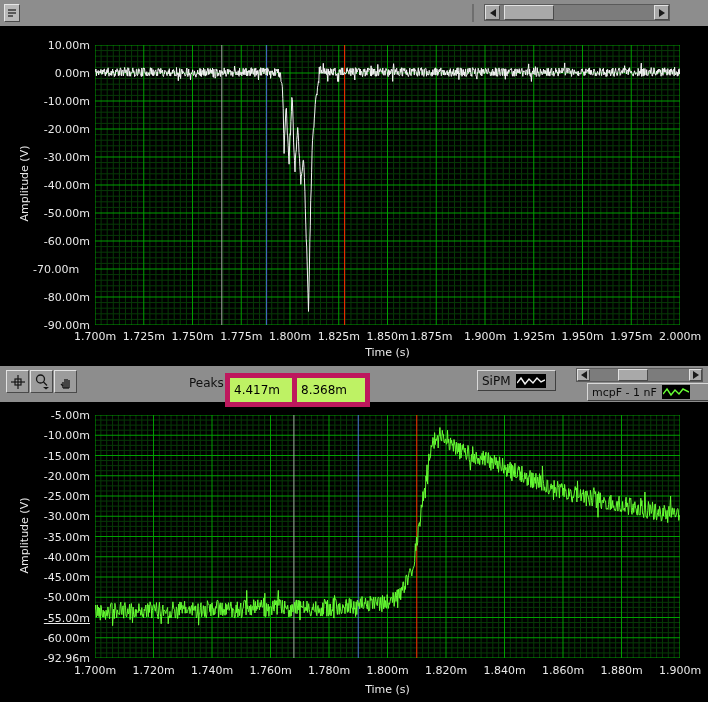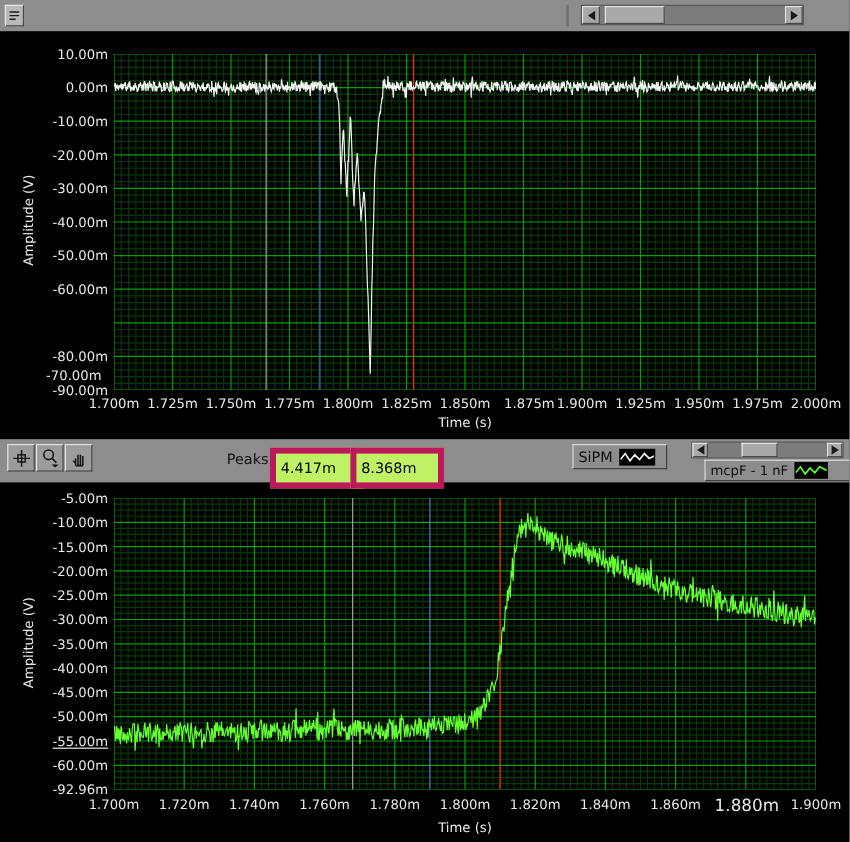--- a/index.html
+++ b/index.html
@@ -313,31 +313,31 @@
       <polyline points="0.0,27.1 0.5,26.2 0.9,24.0 1.4,30.9 1.8,26.2 2.3,27.3 2.7,27.9 3.2,25.5 3.6,30.0 4.1,28.1 4.5,26.4 5.0,26.3 5.4,27.9 5.9,24.4 6.3,28.8 6.8,29.4 7.2,25.0 7.7,29.0 8.1,25.0 8.6,26.7 9.0,24.1 9.5,24.0 9.9,29.3 10.4,31.0 10.8,27.2 11.3,29.2 11.7,25.1 12.2,24.4 12.6,27.7 13.1,22.8 13.5,27.5 14.0,31.2 14.4,27.9 14.9,28.9 15.3,28.5 15.8,30.2 16.2,26.0 16.7,30.5 17.1,28.3 17.6,24.0 18.0,28.0 18.5,26.4 18.9,28.9 19.4,31.6 19.8,28.9 20.3,30.5 20.7,25.0 21.2,27.0 21.6,26.6 22.1,23.7 22.5,26.3 23.0,26.5 23.4,30.8 23.9,25.8 24.3,25.3 24.8,30.4 25.2,22.9 25.7,23.3 26.1,24.8 26.6,31.0 27.0,25.7 27.5,26.0 27.9,25.2 28.4,30.8 28.8,28.2 29.3,24.3 29.7,22.4 30.2,27.8 30.6,26.5 31.1,24.7 31.5,27.2 32.0,30.2 32.4,31.1 32.9,22.7 33.3,25.3 33.8,23.4 34.2,31.2 34.7,26.3 35.1,27.9 35.6,31.2 36.0,27.5 36.5,27.9 36.9,27.9 37.4,26.4 37.8,22.9 38.3,27.6 38.7,25.5 39.2,26.6 39.6,31.6 40.1,30.2 40.5,30.4 41.0,29.9 41.4,24.2 41.9,24.4 42.3,30.8 42.8,29.7 43.2,28.6 43.7,23.7 44.1,25.2 44.6,24.9 45.0,28.2 45.5,29.6 45.9,30.4 46.4,31.6 46.8,23.0 47.3,27.0 47.7,31.1 48.2,24.8 48.6,22.8 49.1,23.8 49.5,23.3 50.0,28.2 50.4,27.7 50.9,30.0 51.3,30.8 51.8,26.7 52.2,29.6 52.7,30.9 53.1,29.2 53.6,27.7 54.0,30.4 54.5,30.5 54.9,26.5 55.4,22.7 55.8,26.5 56.3,29.3 56.7,23.2 57.2,27.4 57.6,30.5 58.1,24.7 58.5,30.8 59.0,30.2 59.4,27.8 59.9,26.3 60.3,25.6 60.8,24.9 61.2,28.7 61.7,30.9 62.1,27.0 62.6,30.7 63.0,23.5 63.5,23.6 63.9,25.3 64.4,24.6 64.8,27.7 65.3,28.8 65.8,23.3 66.2,25.2 66.7,27.8 67.1,27.8 67.6,25.0 68.0,30.8 68.5,31.5 68.9,29.4 69.4,29.0 69.8,25.2 70.3,26.2 70.7,26.7 71.2,26.7 71.6,29.1 72.1,30.7 72.5,27.7 73.0,26.9 73.4,25.6 73.9,29.0 74.3,23.7 74.8,30.8 75.2,27.6 75.7,31.1 76.1,28.1 76.6,27.9 77.0,28.6 77.5,25.1 77.9,28.3 78.4,24.5 78.8,26.0 79.3,26.0 79.7,30.8 80.2,29.7 80.6,30.2 81.1,31.1 81.5,22.5 82.0,29.6 82.4,29.6 82.9,27.7 83.3,35.7 83.8,28.3 84.2,31.5 84.7,23.5 85.1,28.5 85.6,33.6 86.0,27.9 86.5,24.7 86.9,24.0 87.4,28.9 87.8,25.8 88.3,28.1 88.7,27.5 89.2,27.9 89.6,28.9 90.1,31.1 90.5,30.5 91.0,29.7 91.4,25.1 91.9,23.0 92.3,28.4 92.8,31.5 93.2,30.4 93.7,24.0 94.1,30.3 94.6,28.1 95.0,28.5 95.5,34.8 95.9,29.3 96.4,29.0 96.8,27.5 97.3,27.0 97.7,24.8 98.2,29.9 98.6,30.6 99.1,28.8 99.5,25.9 100.0,30.2 100.4,29.9 100.9,32.2 101.3,30.8 101.8,28.7 102.2,28.7 102.7,25.2 103.1,29.1 103.6,27.9 104.0,28.1 104.5,30.1 104.9,23.3 105.4,31.0 105.8,23.9 106.3,31.6 106.7,27.4 107.2,25.6 107.6,25.6 108.1,29.8 108.5,23.0 109.0,30.6 109.4,28.9 109.9,24.4 110.3,31.1 110.8,28.1 111.2,26.3 111.7,30.3 112.1,26.6 112.6,23.6 113.0,23.1 113.5,29.5 113.9,24.5 114.4,29.2 114.8,28.6 115.3,23.6 115.7,27.7 116.2,28.1 116.6,25.1 117.1,28.7 117.5,23.1 118.0,31.5 118.4,32.3 118.9,24.2 119.3,30.3 119.8,31.6 120.2,33.2 120.7,31.6 121.1,23.9 121.6,25.8 122.0,24.7 122.5,31.2 122.9,30.6 123.4,28.0 123.8,30.5 124.3,27.4 124.7,25.2 125.2,27.0 125.6,31.5 126.1,25.3 126.5,28.3 127.0,27.7 127.4,26.5 127.9,29.8 128.3,28.7 128.8,28.9 129.2,22.9 129.7,28.3 130.2,25.4 130.6,29.4 131.1,31.4 131.5,29.9 132.0,28.3 132.4,24.1 132.9,28.4 133.3,29.2 133.8,24.3 134.2,26.6 134.7,27.0 135.1,25.1 135.6,27.3 136.0,30.4 136.5,27.9 136.9,26.2 137.4,27.1 137.8,31.5 138.3,27.8 138.7,28.2 139.2,26.5 139.6,21.1 140.1,25.0 140.5,26.7 141.0,30.0 141.4,26.8 141.9,27.7 142.3,29.8 142.8,28.7 143.2,25.7 143.7,30.6 144.1,31.3 144.6,23.1 145.0,30.0 145.5,27.4 145.9,27.3 146.4,27.2 146.8,30.9 147.3,27.4 147.7,28.5 148.2,23.3 148.6,29.6 149.1,28.8 149.5,24.7 150.0,29.9 150.4,25.1 150.9,23.1 151.3,24.0 151.8,31.0 152.2,26.0 152.7,30.8 153.1,28.8 153.6,25.5 154.0,26.6 154.5,25.5 154.9,30.9 155.4,30.3 155.8,23.3 156.3,22.7 156.7,28.6 157.2,25.0 157.6,23.8 158.1,29.3 158.5,29.2 159.0,25.6 159.4,23.5 159.9,31.6 160.3,25.6 160.8,23.1 161.2,30.3 161.7,25.9 162.1,29.0 162.6,25.5 163.0,28.7 163.5,34.9 163.9,26.4 164.4,24.6 164.8,24.9 165.3,30.3 165.7,22.7 166.2,29.1 166.6,30.3 167.1,23.1 167.5,26.9 168.0,26.4 168.4,23.0 168.9,28.9 169.3,27.1 169.8,23.7 170.2,25.0 170.7,24.1 171.1,30.1 171.6,25.4 172.0,22.8 172.5,30.6 172.9,23.6 173.4,26.0 173.8,26.1 174.3,26.9 174.7,29.7 175.2,25.9 175.6,33.4 176.1,28.8 176.5,26.2 177.0,26.4 177.4,25.8 177.9,29.5 178.3,27.6 178.8,30.9 179.2,30.2 179.7,23.5 180.1,30.7 180.6,29.8 181.0,24.1 181.5,25.7 181.9,24.9 182.4,24.4 182.8,28.0 183.3,24.0 183.7,31.5 184.2,27.4 184.6,32.4 185.1,28.3 185.5,27.7 186.0,36.5 186.4,37.1 186.9,38.6 187.3,41.8 187.8,53.8 188.2,63.4 188.7,88.7 189.1,108.5 189.6,90.9 190.0,84.1 190.5,73.0 190.9,64.5 191.4,63.2 191.8,73.9 192.3,89.0 192.7,90.9 193.2,100.8 193.6,111.2 194.1,119.2 194.5,104.0 195.0,88.7 195.5,90.2 195.9,76.5 196.4,66.8 196.8,52.4 197.3,54.5 197.7,64.0 198.2,78.9 198.6,97.1 199.1,107.9 199.5,115.5 200.0,126.9 200.4,113.0 200.9,107.6 201.3,104.9 201.8,94.5 202.2,90.3 202.7,82.5 203.1,87.3 203.6,96.7 204.0,107.5 204.5,113.3 204.9,121.3 205.4,129.5 205.8,139.4 206.3,131.2 206.7,128.7 207.2,126.3 207.6,122.1 208.1,115.3 208.5,115.3 209.0,122.3 209.4,132.3 209.9,146.3 210.3,163.4 210.8,179.9 211.2,193.8 211.7,201.9 212.1,216.1 212.6,234.0 213.0,248.3 213.5,266.4 213.9,247.6 214.4,224.1 214.8,196.7 215.3,180.8 215.7,155.7 216.2,144.1 216.6,127.2 217.1,105.6 217.5,95.7 218.0,89.1 218.4,83.6 218.9,82.2 219.3,73.9 219.8,67.0 220.2,59.7 220.7,54.1 221.1,51.0 221.6,48.9 222.0,50.0 222.5,42.2 222.9,40.7 223.4,36.4 223.8,37.7 224.3,22.1 224.7,28.8 225.2,21.4 225.6,21.5 226.1,28.1 226.5,25.2 227.0,28.5 227.4,28.0 227.9,26.6 228.3,18.3 228.8,28.2 229.2,28.7 229.7,23.4 230.1,26.6 230.6,28.5 231.0,26.1 231.5,29.5 231.9,23.7 232.4,31.1 232.8,36.4 233.3,23.9 233.7,28.8 234.2,26.1 234.6,30.1 235.1,30.3 235.5,23.6 236.0,23.9 236.4,28.4 236.9,24.4 237.3,29.6 237.8,28.1 238.2,30.2 238.7,23.8 239.1,25.7 239.6,24.6 240.0,23.0 240.5,27.8 240.9,30.5 241.4,29.9 241.8,29.0 242.3,31.5 242.7,36.5 243.2,28.0 243.6,36.5 244.1,24.9 244.5,24.6 245.0,27.4 245.4,24.8 245.9,29.9 246.3,23.2 246.8,23.2 247.2,30.1 247.7,22.9 248.1,27.8 248.6,29.9 249.0,28.8 249.5,27.4 249.9,28.6 250.4,29.0 250.8,28.0 251.3,28.0 251.7,23.5 252.2,22.8 252.6,26.3 253.1,25.6 253.5,26.8 254.0,29.3 254.4,26.1 254.9,23.6 255.3,23.4 255.8,30.8 256.2,28.2 256.7,25.2 257.1,23.2 257.6,29.4 258.0,23.9 258.5,23.8 258.9,30.0 259.4,30.1 259.8,35.0 260.3,22.8 260.8,22.9 261.2,28.7 261.7,23.7 262.1,27.0 262.6,25.5 263.0,24.9 263.5,23.5 263.9,23.1 264.4,23.9 264.8,30.0 265.3,24.0 265.7,30.2 266.2,27.5 266.6,26.3 267.1,28.8 267.5,31.6 268.0,29.4 268.4,24.4 268.9,26.0 269.3,26.9 269.8,23.8 270.2,31.2 270.7,27.5 271.1,25.6 271.6,29.1 272.0,30.2 272.5,23.1 272.9,26.9 273.4,23.1 273.8,23.4 274.3,24.7 274.7,23.8 275.2,25.6 275.6,30.8 276.1,20.8 276.5,31.1 277.0,23.2 277.4,28.7 277.9,29.7 278.3,24.0 278.8,28.8 279.2,25.5 279.7,23.9 280.1,30.9 280.6,31.1 281.0,26.1 281.5,31.2 281.9,30.6 282.4,28.2 282.8,19.4 283.3,30.7 283.7,30.4 284.2,24.8 284.6,27.0 285.1,23.6 285.5,23.9 286.0,26.7 286.4,26.5 286.9,25.5 287.3,28.4 287.8,23.0 288.2,29.8 288.7,30.1 289.1,25.6 289.6,26.0 290.0,30.3 290.5,27.2 290.9,23.4 291.4,23.9 291.8,25.0 292.3,26.6 292.7,30.4 293.2,31.6 293.6,24.6 294.1,25.1 294.5,30.1 295.0,25.9 295.4,28.8 295.9,28.0 296.3,24.1 296.8,25.5 297.2,24.7 297.7,36.4 298.1,23.9 298.6,18.7 299.0,23.3 299.5,29.8 299.9,29.2 300.4,24.6 300.8,27.1 301.3,24.6 301.7,23.2 302.2,29.5 302.6,27.0 303.1,26.2 303.5,29.8 304.0,30.0 304.4,30.6 304.9,29.7 305.3,23.8 305.8,27.3 306.2,26.7 306.7,22.7 307.1,30.8 307.6,31.0 308.0,23.2 308.5,25.3 308.9,24.2 309.4,25.8 309.8,23.3 310.3,28.2 310.7,26.4 311.2,29.5 311.6,24.8 312.1,29.8 312.5,27.7 313.0,30.7 313.4,31.5 313.9,29.8 314.3,29.1 314.8,23.1 315.2,29.3 315.7,28.9 316.1,30.7 316.6,24.1 317.0,25.8 317.5,23.9 317.9,26.5 318.4,25.8 318.8,23.3 319.3,30.1 319.7,23.6 320.2,25.7 320.6,25.3 321.1,26.7 321.5,29.8 322.0,30.2 322.4,31.3 322.9,26.4 323.3,22.8 323.8,28.8 324.2,30.6 324.7,26.3 325.2,25.4 325.6,23.4 326.1,24.5 326.5,22.7 327.0,30.3 327.4,29.0 327.9,24.5 328.3,30.4 328.8,31.4 329.2,30.0 329.7,23.9 330.1,23.9 330.6,23.4 331.0,23.5 331.5,31.2 331.9,26.1 332.4,29.6 332.8,29.3 333.3,30.2 333.7,28.3 334.2,25.3 334.6,26.7 335.1,29.5 335.5,30.2 336.0,29.9 336.4,27.3 336.9,31.3 337.3,31.0 337.8,24.7 338.2,29.7 338.7,29.2 339.1,25.4 339.6,23.6 340.0,29.9 340.5,22.8 340.9,30.2 341.4,27.4 341.8,23.7 342.3,25.2 342.7,30.5 343.2,29.0 343.6,26.8 344.1,24.7 344.5,26.9 345.0,24.0 345.4,25.6 345.9,22.9 346.3,30.7 346.8,29.4 347.2,25.1 347.7,26.5 348.1,25.1 348.6,30.0 349.0,25.2 349.5,25.9 349.9,30.2 350.4,27.9 350.8,29.9 351.3,26.9 351.7,26.9 352.2,25.5 352.6,29.9 353.1,27.1 353.5,30.7 354.0,31.3 354.4,25.2 354.9,27.9 355.3,23.6 355.8,27.9 356.2,31.4 356.7,31.1 357.1,26.6 357.6,29.2 358.0,26.2 358.5,23.9 358.9,30.7 359.4,27.9 359.8,30.2 360.3,25.1 360.7,28.2 361.2,30.6 361.6,24.4 362.1,23.1 362.5,28.8 363.0,22.7 363.4,25.6 363.9,34.6 364.3,29.0 364.8,27.5 365.2,22.9 365.7,23.3 366.1,30.3 366.6,23.5 367.0,31.3 367.5,29.7 367.9,24.7 368.4,24.5 368.8,30.0 369.3,26.9 369.7,31.1 370.2,28.0 370.6,23.9 371.1,31.5 371.5,30.1 372.0,30.2 372.4,27.5 372.9,23.6 373.3,28.4 373.8,27.2 374.2,23.0 374.7,26.8 375.1,23.2 375.6,27.4 376.0,31.0 376.5,29.6 376.9,31.4 377.4,22.9 377.8,22.6 378.3,24.6 378.7,24.2 379.2,25.4 379.6,28.8 380.1,25.2 380.5,23.6 381.0,31.0 381.4,31.6 381.9,34.1 382.3,29.0 382.8,26.7 383.2,23.2 383.7,25.8 384.1,28.2 384.6,26.3 385.0,25.3 385.5,29.6 385.9,30.2 386.4,23.2 386.8,31.0 387.3,27.0 387.7,24.4 388.2,27.4 388.6,24.3 389.1,28.8 389.5,26.9 390.0,27.5 390.5,23.2 390.9,23.9 391.4,24.7 391.8,28.2 392.3,29.0 392.7,28.7 393.2,23.4 393.6,25.5 394.1,27.3 394.5,27.5 395.0,27.3 395.4,30.7 395.9,29.7 396.3,26.8 396.8,30.6 397.2,25.2 397.7,24.1 398.1,30.3 398.6,26.5 399.0,30.6 399.5,26.9 399.9,30.0 400.4,22.8 400.8,29.1 401.3,31.2 401.7,23.6 402.2,29.5 402.6,31.3 403.1,27.6 403.5,24.2 404.0,22.9 404.4,24.1 404.9,30.1 405.3,30.6 405.8,29.6 406.2,24.2 406.7,24.4 407.1,23.5 407.6,30.7 408.0,26.5 408.5,23.7 408.9,23.6 409.4,30.8 409.8,24.1 410.3,34.3 410.7,23.8 411.2,26.1 411.6,29.9 412.1,31.1 412.5,26.7 413.0,28.6 413.4,24.8 413.9,27.4 414.3,25.4 414.8,25.3 415.2,24.3 415.7,24.9 416.1,23.3 416.6,23.7 417.0,28.2 417.5,31.2 417.9,27.7 418.4,26.0 418.8,31.1 419.3,31.2 419.7,24.4 420.2,23.8 420.6,26.6 421.1,30.9 421.5,29.6 422.0,23.9 422.4,27.6 422.9,25.2 423.3,27.2 423.8,27.9 424.2,23.7 424.7,28.0 425.1,28.8 425.6,28.0 426.0,26.1 426.5,24.1 426.9,23.4 427.4,27.6 427.8,31.3 428.3,27.1 428.7,25.9 429.2,25.9 429.6,26.6 430.1,27.7 430.5,29.9 431.0,24.8 431.4,25.6 431.9,26.0 432.3,30.3 432.8,23.7 433.2,23.4 433.7,18.9 434.1,29.2 434.6,24.1 435.0,31.1 435.5,31.3 435.9,28.2 436.4,36.5 436.8,30.2 437.3,27.1 437.7,25.9 438.2,29.1 438.6,22.9 439.1,24.5 439.5,27.4 440.0,29.8 440.4,21.6 440.9,26.7 441.3,31.5 441.8,30.5 442.2,22.7 442.7,27.5 443.1,26.7 443.6,28.7 444.0,31.5 444.5,31.1 444.9,30.3 445.4,23.9 445.8,25.9 446.3,28.2 446.7,26.7 447.2,29.8 447.6,28.6 448.1,27.0 448.5,24.1 449.0,28.7 449.4,26.5 449.9,25.1 450.3,28.6 450.8,25.8 451.2,27.5 451.7,30.7 452.1,23.3 452.6,26.9 453.0,30.6 453.5,23.3 453.9,30.5 454.4,26.8 454.8,31.1 455.3,28.5 455.8,25.1 456.2,23.7 456.7,23.1 457.1,30.1 457.6,29.8 458.0,29.5 458.5,26.1 458.9,31.2 459.4,28.8 459.8,28.6 460.3,27.6 460.7,23.3 461.2,26.8 461.6,25.0 462.1,28.0 462.5,27.1 463.0,31.0 463.4,30.8 463.9,23.1 464.3,24.2 464.8,28.3 465.2,26.3 465.7,25.7 466.1,26.7 466.6,28.0 467.0,23.0 467.5,27.8 467.9,25.4 468.4,25.5 468.8,23.2 469.3,22.7 469.7,17.9 470.2,30.3 470.6,28.9 471.1,27.9 471.5,25.7 472.0,22.9 472.4,24.4 472.9,28.2 473.3,24.7 473.8,23.1 474.2,23.7 474.7,25.4 475.1,28.7 475.6,26.9 476.0,25.7 476.5,31.4 476.9,29.0 477.4,23.9 477.8,26.0 478.3,28.1 478.7,29.6 479.2,24.8 479.6,26.0 480.1,28.4 480.5,27.1 481.0,27.4 481.4,28.5 481.9,26.7 482.3,28.8 482.8,30.4 483.2,26.1 483.7,30.9 484.1,28.2 484.6,28.4 485.0,29.0 485.5,28.8 485.9,29.1 486.4,24.4 486.8,25.1 487.3,23.8 487.7,26.8 488.2,26.5 488.6,27.9 489.1,30.7 489.5,26.7 490.0,30.2 490.4,28.4 490.9,23.8 491.3,26.3 491.8,27.7 492.2,26.6 492.7,24.9 493.1,26.5 493.6,23.6 494.0,28.7 494.5,22.9 494.9,29.2 495.4,25.4 495.8,29.7 496.3,25.2 496.7,28.9 497.2,29.3 497.6,30.2 498.1,29.6 498.5,25.5 499.0,24.0 499.4,25.2 499.9,26.7 500.3,30.8 500.8,28.1 501.2,30.8 501.7,30.4 502.1,27.9 502.6,26.4 503.0,28.3 503.5,28.8 503.9,28.6 504.4,30.4 504.8,23.2 505.3,23.6 505.7,26.3 506.2,28.5 506.6,30.7 507.1,26.1 507.5,24.4 508.0,26.1 508.4,23.3 508.9,30.0 509.3,26.9 509.8,29.0 510.2,27.8 510.7,28.9 511.1,31.6 511.6,24.9 512.0,31.2 512.5,24.3 512.9,24.8 513.4,27.4 513.8,27.6 514.3,28.3 514.7,25.0 515.2,27.2 515.6,30.9 516.1,29.4 516.5,28.4 517.0,23.9 517.4,28.4 517.9,23.0 518.3,30.5 518.8,29.3 519.2,31.4 519.7,26.6 520.2,25.4 520.6,23.3 521.1,27.7 521.5,28.1 522.0,30.7 522.4,30.3 522.9,26.5 523.3,25.3 523.8,23.2 524.2,23.1 524.7,23.9 525.1,30.4 525.6,29.6 526.0,26.9 526.5,27.2 526.9,25.5 527.4,28.3 527.8,25.0 528.3,23.3 528.7,25.2 529.2,27.8 529.6,20.7 530.1,25.0 530.5,23.6 531.0,24.2 531.4,29.0 531.9,25.6 532.3,25.1 532.8,26.1 533.2,29.8 533.7,23.7 534.1,26.5 534.6,22.7 535.0,26.4 535.5,26.3 535.9,28.1 536.4,26.2 536.8,28.3 537.3,29.6 537.7,29.5 538.2,31.1 538.6,28.5 539.1,27.5 539.5,25.8 540.0,27.6 540.4,29.4 540.9,27.7 541.3,27.9 541.8,28.0 542.2,28.6 542.7,31.1 543.1,23.3 543.6,25.1 544.0,30.5 544.5,26.3 544.9,26.9 545.4,28.5 545.8,23.6 546.3,18.1 546.7,31.4 547.2,24.6 547.6,24.0 548.1,31.1 548.5,23.6 549.0,30.7 549.4,30.0 549.9,23.5 550.3,27.6 550.8,28.4 551.2,30.1 551.7,24.7 552.1,30.7 552.6,29.9 553.0,30.3 553.5,27.6 553.9,25.7 554.4,25.2 554.8,26.2 555.3,28.5 555.7,24.7 556.2,22.6 556.6,23.6 557.1,31.0 557.5,31.0 558.0,28.1 558.4,28.5 558.9,22.8 559.3,24.1 559.8,28.9 560.2,28.7 560.7,30.3 561.1,28.8 561.6,26.1 562.0,29.3 562.5,25.2 562.9,28.3 563.4,24.2 563.8,27.0 564.3,24.7 564.7,24.0 565.2,27.5 565.6,25.2 566.1,31.2 566.5,28.0 567.0,28.6 567.4,23.2 567.9,30.4 568.3,24.8 568.8,23.7 569.2,27.1 569.7,22.8 570.1,27.3 570.6,26.4 571.0,24.6 571.5,28.7 571.9,30.3 572.4,29.9 572.8,23.6 573.3,27.9 573.7,27.7 574.2,29.6 574.6,24.9 575.1,30.4 575.5,24.0 576.0,26.7 576.4,23.8 576.9,27.7 577.3,29.3 577.8,25.8 578.2,24.7 578.7,24.3 579.1,30.9 579.6,22.2 580.0,27.2 580.5,29.9 580.9,29.5 581.4,26.6 581.8,27.5 582.3,31.2 582.7,27.3 583.2,30.6 583.6,24.5 584.1,23.8 584.5,29.1 585.0,23.7" fill="none" stroke="#f4f4f4" stroke-width="1"></polyline>
     </svg>
     <div style="position: absolute; left: 33px; top: 39px; width: 57px; text-align: right; font-size: 11px; color: rgb(233, 233, 233);">10.00m</div>
     <div style="position: absolute; left: 33px; top: 67px; width: 57px; text-align: right; font-size: 11px; color: rgb(233, 233, 233);">0.00m</div>
     <div style="position: absolute; left: 33px; top: 95px; width: 57px; text-align: right; font-size: 11px; color: rgb(233, 233, 233);">-10.00m</div>
     <div style="position: absolute; left: 33px; top: 123px; width: 57px; text-align: right; font-size: 11px; color: rgb(233, 233, 233);">-20.00m</div>
     <div style="position: absolute; left: 33px; top: 151px; width: 57px; text-align: right; font-size: 11px; color: rgb(233, 233, 233);">-30.00m</div>
     <div style="position: absolute; left: 33px; top: 179px; width: 57px; text-align: right; font-size: 11px; color: rgb(233, 233, 233);">-40.00m</div>
     <div style="position: absolute; left: 33px; top: 207px; width: 57px; text-align: right; font-size: 11px; color: rgb(233, 233, 233);">-50.00m</div>
     <div style="position: absolute; left: 33px; top: 235px; width: 57px; text-align: right; font-size: 11px; color: rgb(233, 233, 233);">-60.00m</div>
-    <div style="position: absolute; left: 33px; top: 263px; width: 57px; text-align: center; font-size: 11px; color: rgb(233, 233, 233); margin-top: 44px;">-70.00m</div>
+    <div style="position: absolute; left: 33px; top: 263px; width: 57px; text-align: left; font-size: 11px; color: rgb(233, 233, 233);">-70.00m</div>
     <div style="position: absolute; left: 33px; top: 291px; width: 57px; text-align: right; font-size: 11px; color: rgb(233, 233, 233);">-80.00m</div>
     <div style="position: absolute; left: 33px; top: 319px; width: 57px; text-align: right; font-size: 11px; color: rgb(233, 233, 233);">-90.00m</div>
     <div style="position: absolute; left: 69px; top: 330px; width: 52px; text-align: center; font-size: 11px; color: rgb(233, 233, 233);">1.700m</div>
     <div style="position: absolute; left: 117.75px; top: 330px; width: 52px; text-align: center; font-size: 11px; color: rgb(233, 233, 233);">1.725m</div>
     <div style="position: absolute; left: 166.5px; top: 330px; width: 52px; text-align: center; font-size: 11px; color: rgb(233, 233, 233);">1.750m</div>
     <div style="position: absolute; left: 215.25px; top: 330px; width: 52px; text-align: center; font-size: 11px; color: rgb(233, 233, 233);">1.775m</div>
     <div style="position: absolute; left: 264px; top: 330px; width: 52px; text-align: center; font-size: 11px; color: rgb(233, 233, 233);">1.800m</div>
     <div style="position: absolute; left: 312.75px; top: 330px; width: 52px; text-align: center; font-size: 11px; color: rgb(233, 233, 233);">1.825m</div>
     <div style="position: absolute; left: 361.5px; top: 330px; width: 52px; text-align: center; font-size: 11px; color: rgb(233, 233, 233);">1.850m</div>
-    <div style="position: absolute; left: 410.25px; top: 330px; width: 52px; text-align: right; font-size: 11px; color: rgb(233, 233, 233);">1.875m</div>
+    <div style="position: absolute; left: 410.25px; top: 330px; width: 52px; text-align: left; font-size: 11px; color: rgb(233, 233, 233);">1.875m</div>
     <div style="position: absolute; left: 459px; top: 330px; width: 52px; text-align: center; font-size: 11px; color: rgb(233, 233, 233);">1.900m</div>
     <div style="position: absolute; left: 507.75px; top: 330px; width: 52px; text-align: center; font-size: 11px; color: rgb(233, 233, 233);">1.925m</div>
     <div style="position: absolute; left: 556.5px; top: 330px; width: 52px; text-align: center; font-size: 11px; color: rgb(233, 233, 233);">1.950m</div>
     <div style="position: absolute; left: 605.25px; top: 330px; width: 52px; text-align: center; font-size: 11px; color: rgb(233, 233, 233);">1.975m</div>
     <div style="position: absolute; left: 654px; top: 330px; width: 52px; text-align: center; font-size: 11px; color: rgb(233, 233, 233);">2.000m</div>
     <div style="position: absolute; left: 355.5px; top: 346px; width: 64px; text-align: center; font-size: 11px; color: rgb(233, 233, 233);">Time (s)</div>
     <div style="position: absolute; left: -26px; top: 177px; width: 100px; text-align: center; font-size: 11px; color: rgb(233, 233, 233); transform: rotate(-90deg);">Amplitude (V)</div>
     <svg width="585" height="243" style="position: absolute; left: 95px; top: 415px;">
       <line x1="5.85" y1="0" x2="5.85" y2="243" stroke="#073a07" stroke-width="1"></line>
       <line x1="11.7" y1="0" x2="11.7" y2="243" stroke="#073a07" stroke-width="1"></line>
@@ -509,17 +509,17 @@
     <div style="position: absolute; left: 33px; top: 652px; width: 57px; text-align: right; font-size: 11px; color: rgb(233, 233, 233);">-92.96m</div>
     <div style="position: absolute; left: 69px; top: 664px; width: 52px; text-align: center; font-size: 11px; color: rgb(233, 233, 233);">1.700m</div>
     <div style="position: absolute; left: 127.5px; top: 664px; width: 52px; text-align: center; font-size: 11px; color: rgb(233, 233, 233);">1.720m</div>
     <div style="position: absolute; left: 186px; top: 664px; width: 52px; text-align: center; font-size: 11px; color: rgb(233, 233, 233);">1.740m</div>
     <div style="position: absolute; left: 244.5px; top: 664px; width: 52px; text-align: center; font-size: 11px; color: rgb(233, 233, 233);">1.760m</div>
     <div style="position: absolute; left: 303px; top: 664px; width: 52px; text-align: center; font-size: 11px; color: rgb(233, 233, 233);">1.780m</div>
     <div style="position: absolute; left: 361.5px; top: 664px; width: 52px; text-align: center; font-size: 11px; color: rgb(233, 233, 233);">1.800m</div>
     <div style="position: absolute; left: 420px; top: 664px; width: 52px; text-align: center; font-size: 11px; color: rgb(233, 233, 233);">1.820m</div>
     <div style="position: absolute; left: 478.5px; top: 664px; width: 52px; text-align: center; font-size: 11px; color: rgb(233, 233, 233);">1.840m</div>
     <div style="position: absolute; left: 537px; top: 664px; width: 52px; text-align: center; font-size: 11px; color: rgb(233, 233, 233);">1.860m</div>
-    <div style="position: absolute; left: 595.5px; top: 664px; width: 52px; text-align: center; font-size: 14px; color: rgb(233, 233, 233);">1.880m</div>
+    <div style="position: absolute; left: 595.5px; top: 664px; width: 52px; text-align: center; font-size: 11px; color: rgb(233, 233, 233);">1.880m</div>
     <div style="position: absolute; left: 654px; top: 664px; width: 52px; text-align: center; font-size: 11px; color: rgb(233, 233, 233);">1.900m</div>
     <div style="position: absolute; left: 355.5px; top: 683px; width: 64px; text-align: center; font-size: 11px; color: rgb(233, 233, 233);">Time (s)</div>
     <div style="position: absolute; left: -26px; top: 528.5px; width: 100px; text-align: center; font-size: 11px; color: rgb(233, 233, 233); transform: rotate(-90deg);">Amplitude (V)</div>
   </div>
 
 </body></html>

